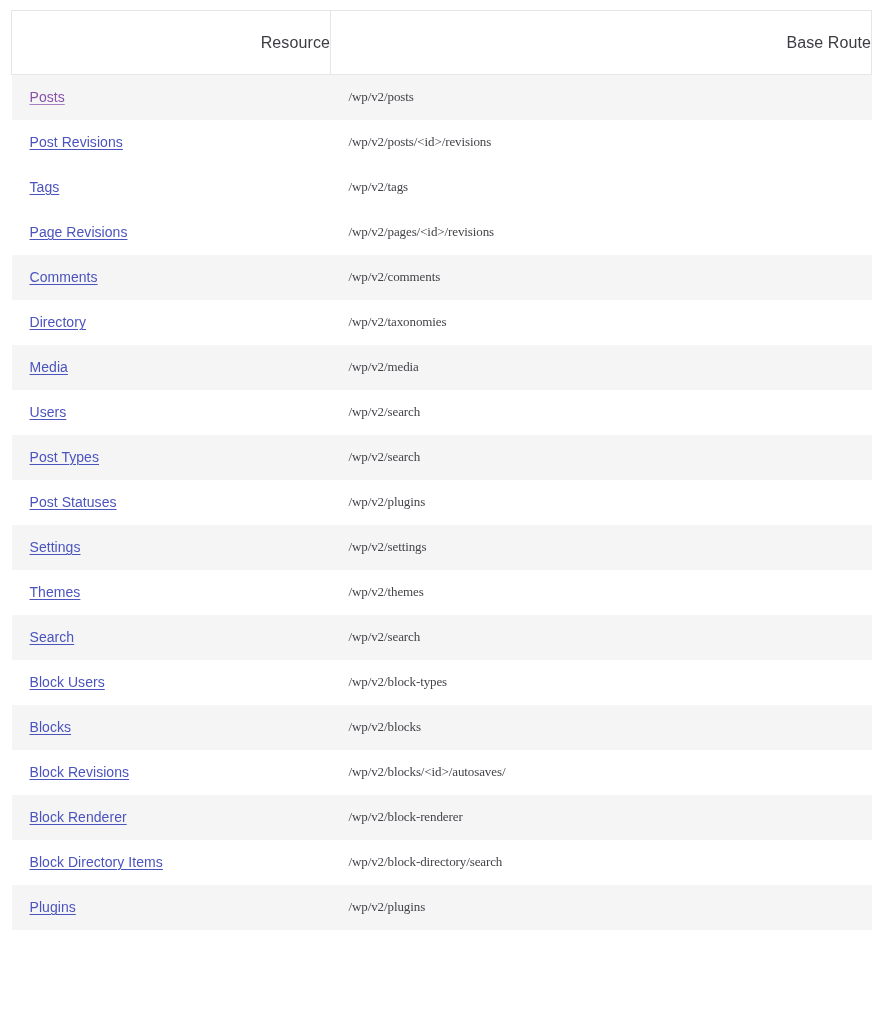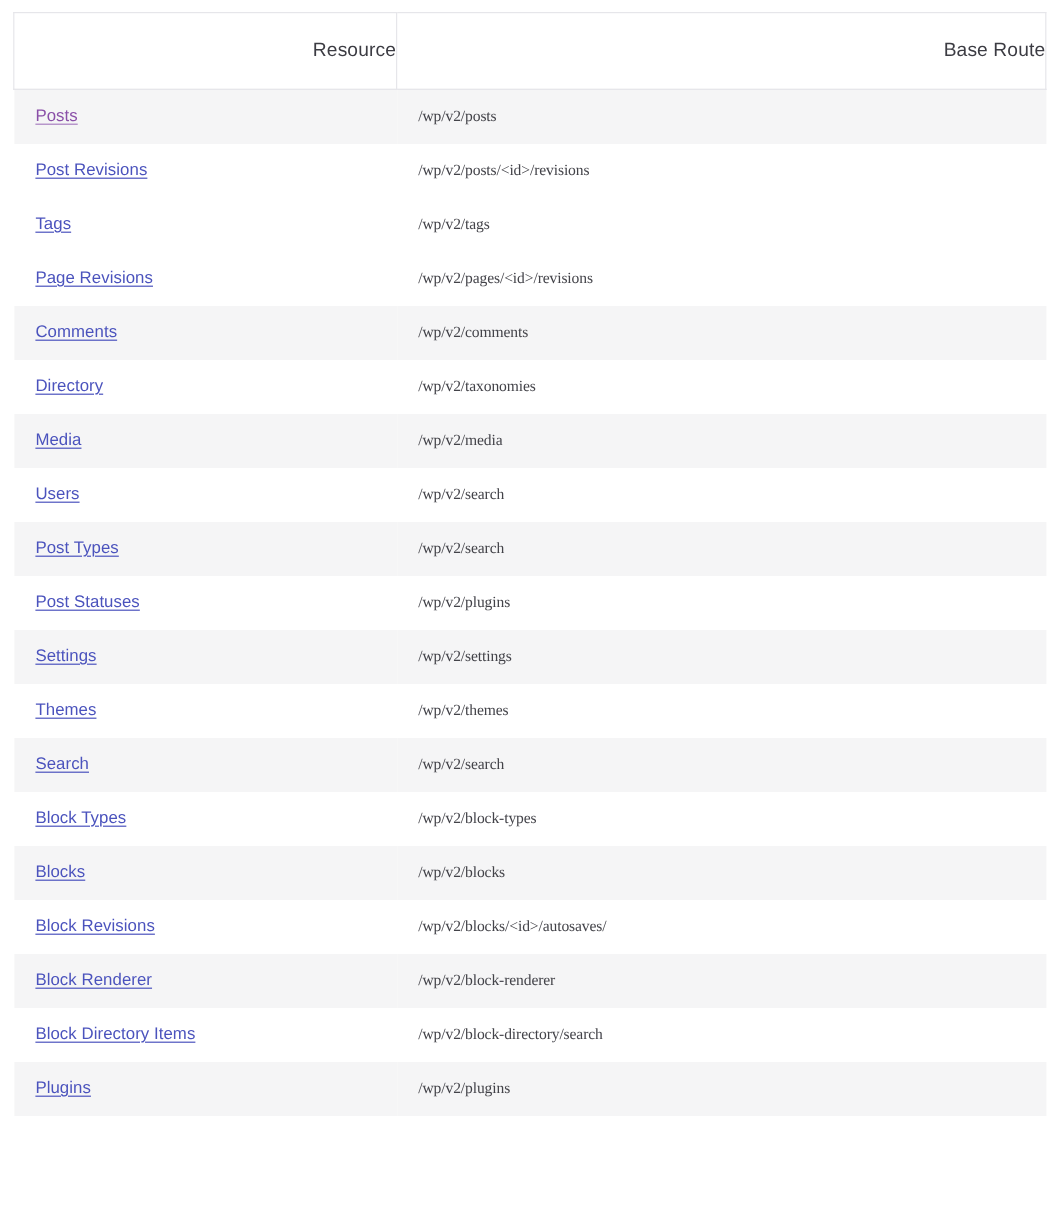--- a/index.html
+++ b/index.html
@@ -162,21 +162,21 @@
         </tr>
         <tr class="stripe-even">
           <td class="cell-resource"><a class="resource-link">Themes</a></td>
           <td class="cell-route">/wp/v2/themes</td>
         </tr>
         <tr class="stripe-odd">
           <td class="cell-resource"><a class="resource-link">Search</a></td>
           <td class="cell-route">/wp/v2/search</td>
         </tr>
         <tr class="stripe-even">
-          <td class="cell-resource"><a class="resource-link">Block Types</a></td>
+          <td class="cell-resource"><a class="resource-link">Block Users</a></td>
           <td class="cell-route">/wp/v2/block-types</td>
         </tr>
         <tr class="stripe-odd">
           <td class="cell-resource"><a class="resource-link">Blocks</a></td>
           <td class="cell-route">/wp/v2/blocks</td>
         </tr>
         <tr class="stripe-even">
           <td class="cell-resource"><a class="resource-link">Block Revisions</a></td>
           <td class="cell-route">/wp/v2/blocks/&lt;id&gt;/autosaves/</td>
         </tr>

